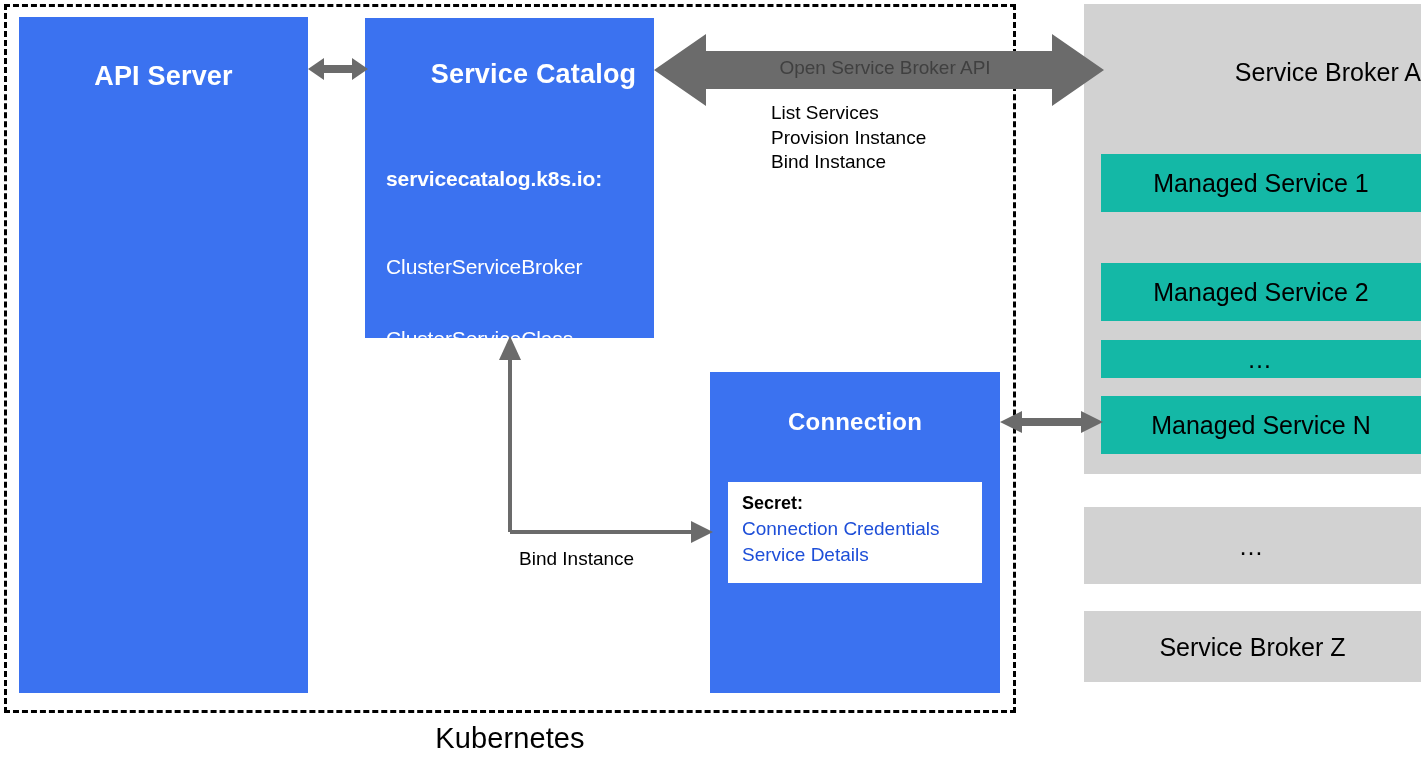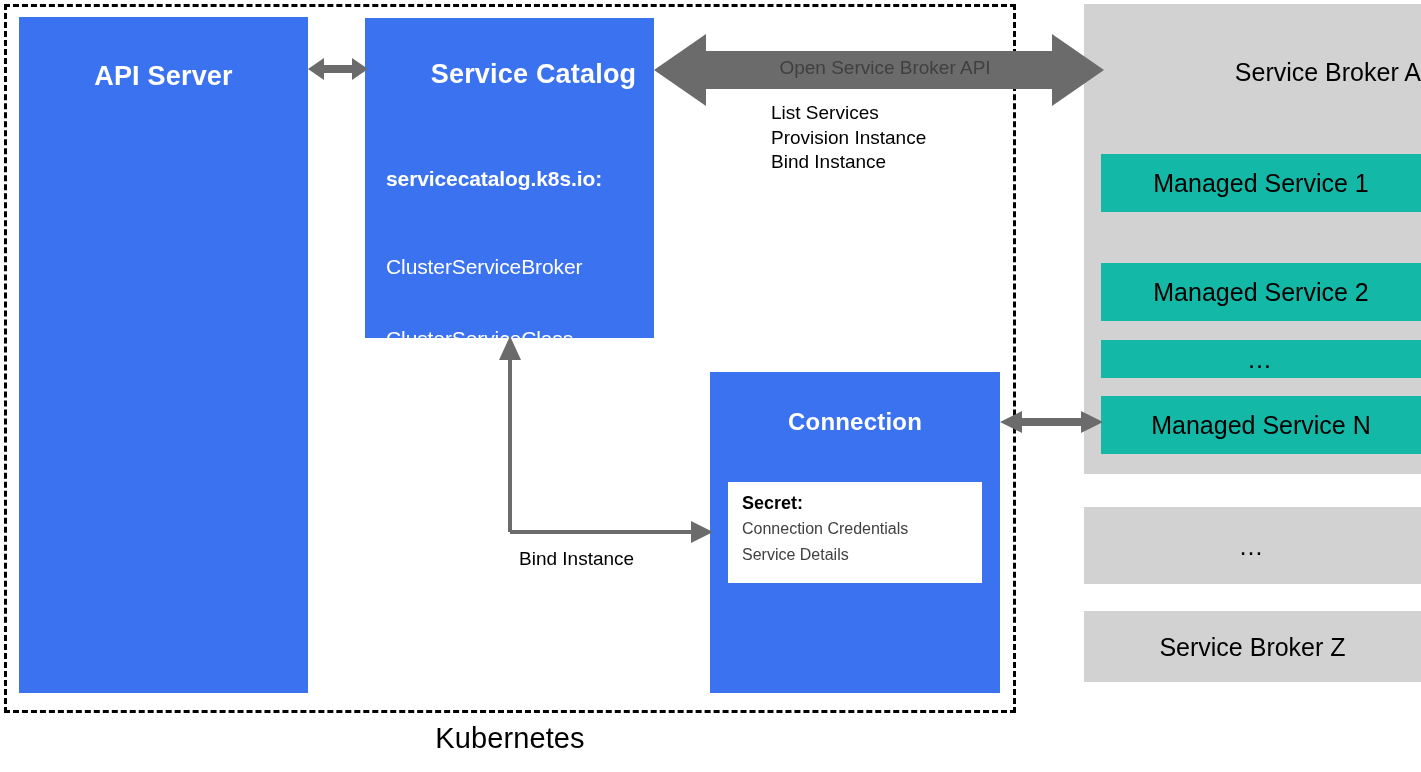--- a/index.html
+++ b/index.html
@@ -122,23 +122,23 @@
     left: 14px;
     top: 11px;
     font-size: 18px;
     font-weight: bold;
     color: #000000;
   }
   #secret-lines {
     position: absolute;
     left: 14px;
     top: 34px;
-    font-size: 16px;
+    font-size: 19px;
     line-height: 26px;
-    color: #404040;
+    color: #1d4ed8;
   }
   #secret-lines .secret-line { display: block; white-space: nowrap; }
 
   
   .broker-panel {
     background: #d2d2d2;
   }
   #service-broker-a {
     left: 1084px; top: 4px;
     width: 337px; height: 470px;

